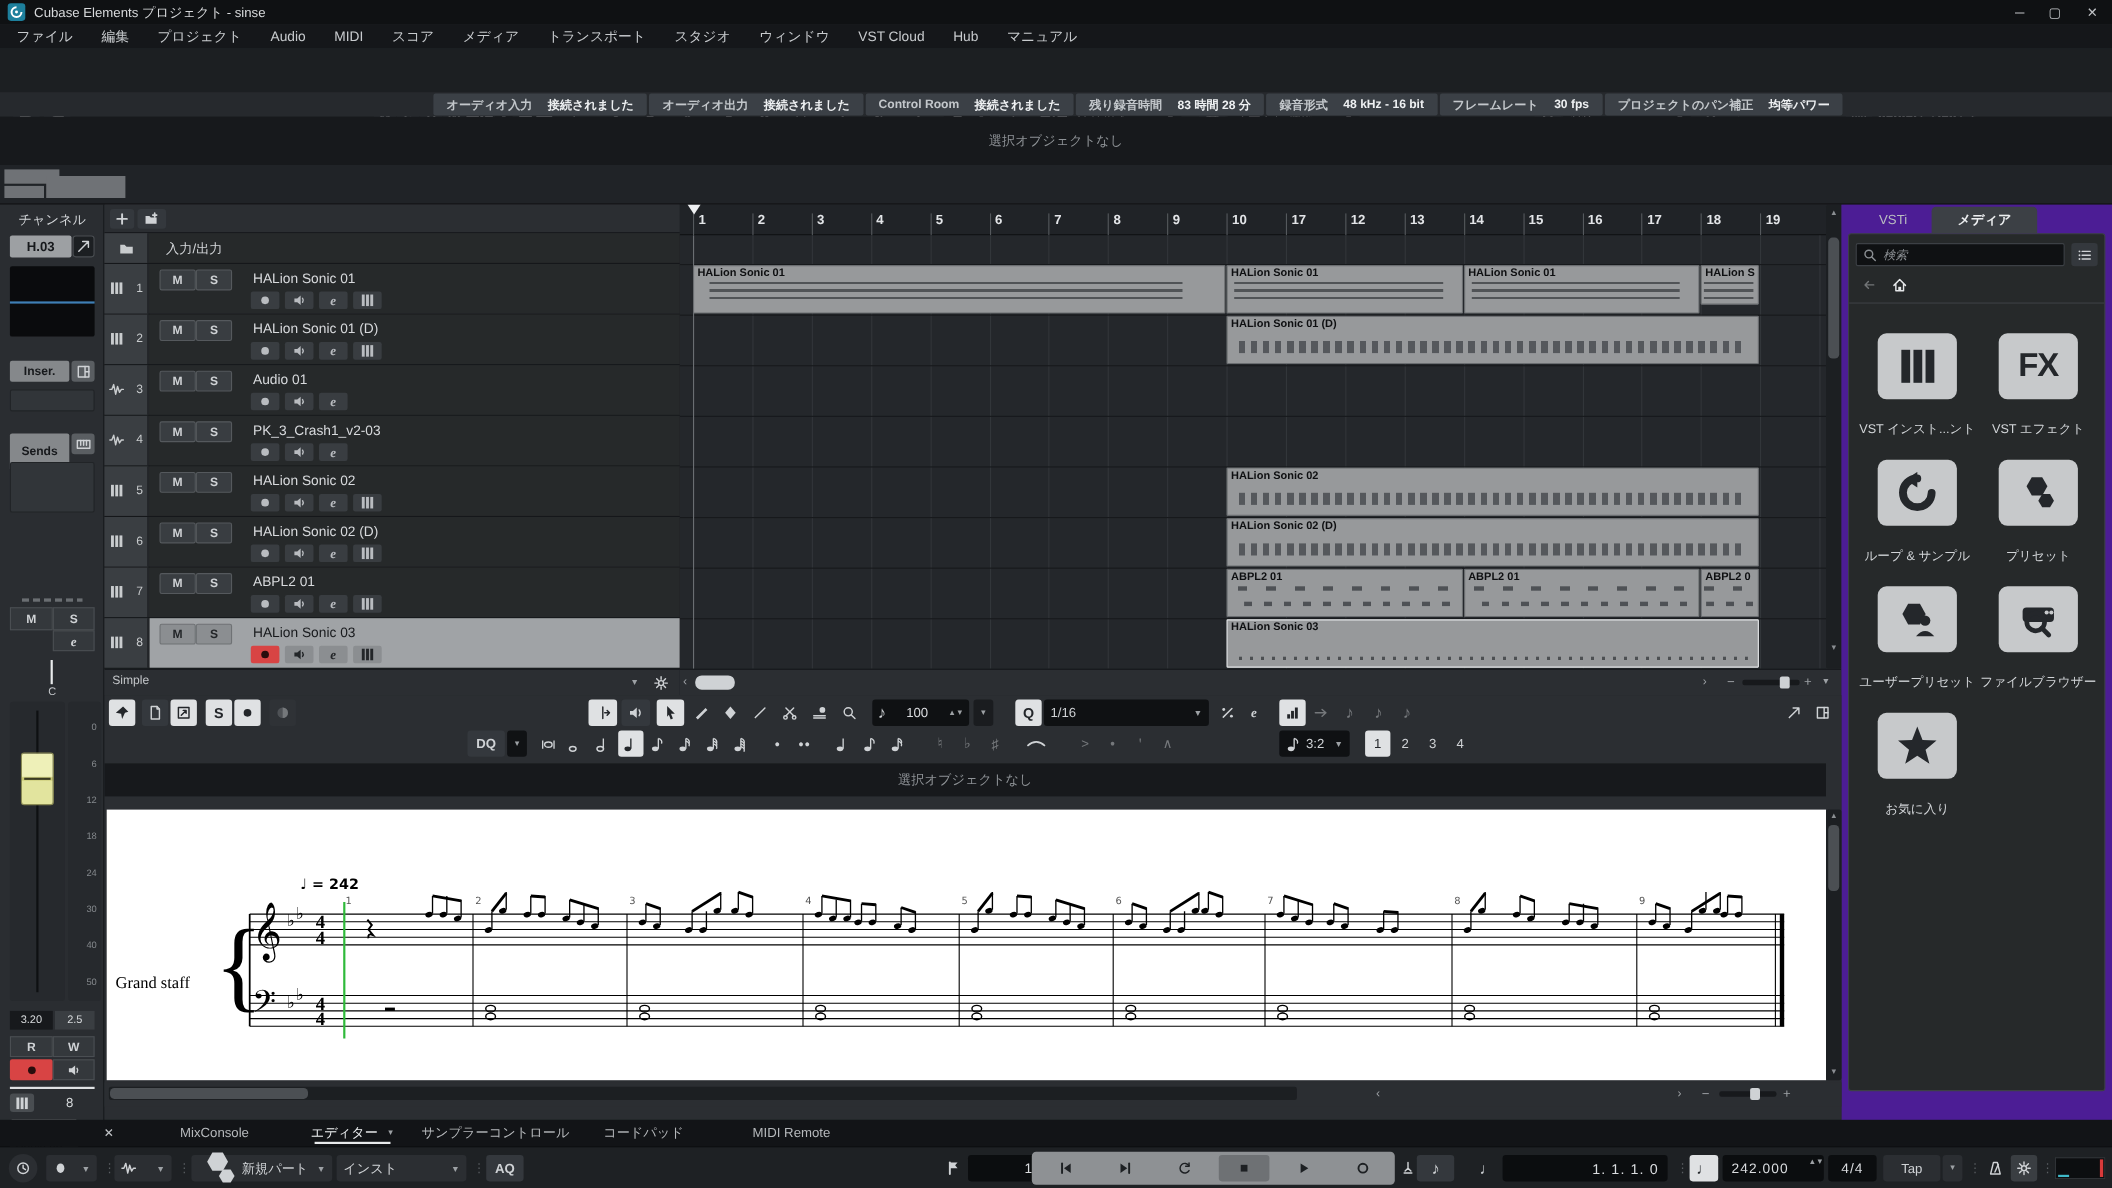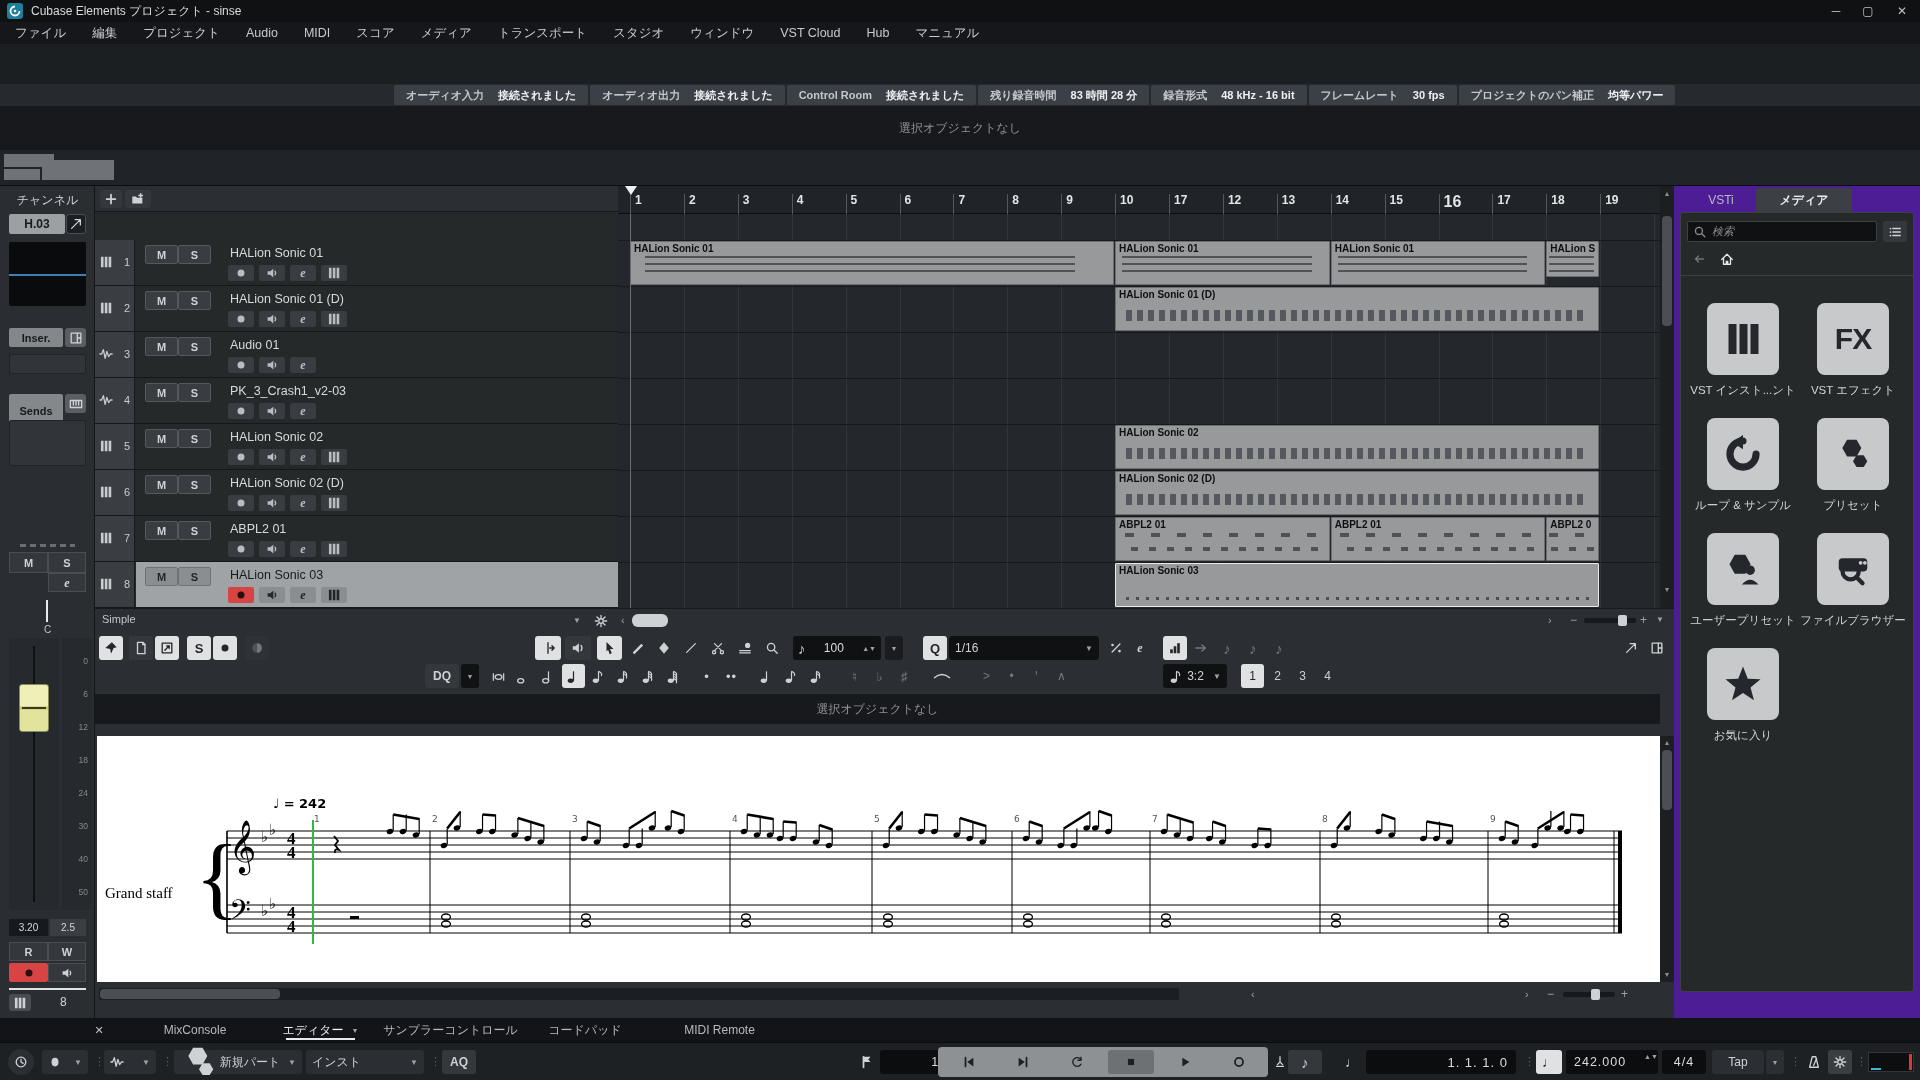--- a/index.html
+++ b/index.html
@@ -33,21 +33,21 @@
   .pat-bars{left:3%;right:8%;top:14px;height:20px;
             background:repeating-linear-gradient(180deg,#505356 0 2px,rgba(0,0,0,0) 2px 7px);}
   .pat-wave{left:2%;right:3%;top:22px;height:11px;
             background:repeating-linear-gradient(90deg,#55585c 0 6px,rgba(0,0,0,0) 6px 11px);}
   .pat-scatter1{left:4%;right:5%;top:15px;height:4px;
             background:repeating-linear-gradient(90deg,#4e5155 0 9px,rgba(0,0,0,0) 9px 26px);}
   .pat-scatter2{left:7%;right:4%;top:29px;height:4px;
             background:repeating-linear-gradient(90deg,#4e5155 0 7px,rgba(0,0,0,0) 7px 18px);}
   .pat-dots{left:2%;right:2%;bottom:6px;height:3px;
             background:repeating-linear-gradient(90deg,#4c4f52 0 3px,rgba(0,0,0,0) 3px 10px);}
-  .tile{position:absolute;width:72px;height:72px;background:#c7c9cb;border-radius:8px;
+  .tile{position:absolute;width:72px;height:60px;background:#c7c9cb;border-radius:8px;
         display:flex;align-items:center;justify-content:center;color:#24272b;}
   .tile-lbl{position:absolute;width:118px;text-align:center;font-size:11.5px;color:#d2d5d8;white-space:nowrap;}
   .menu-item{font-size:12.5px;color:#c8cbce;padding:0 13px;line-height:22px;display:inline-block;}
   .tabq{display:flex;align-items:center;justify-content:center;font-size:12px;}
   .scrH{position:absolute;background:#1c1f22;border-radius:2px;}
   .handle{position:absolute;background:#4b4f53;border-radius:4px;}
   .vsep{color:#5a5e62;font-size:11px;}
   .disp{background:#0b0d0f;border-radius:3px;color:#dadcdf;font-size:12.5px;display:flex;
         align-items:center;justify-content:flex-end;padding:0 8px;box-sizing:border-box;letter-spacing:1px;}
 </style>
@@ -437,20 +437,30 @@
           </span>
         </div>
         <div class="btn" style="position: absolute; left: 30px; top: 4px; width: 26px; height: 18px;">
           <span class="icn">
             <svg width="14" height="14" viewBox="0 0 16 16" fill="none" stroke="currentColor" stroke-width="1.5" stroke-linecap="round" stroke-linejoin="round">
               <path d="M1.5 5 H5.5 L7 6.5 H13 V13 H1.5 Z" fill="currentColor" stroke="none"></path>
               <path d="M11 2 V6 M9 4 H13" stroke-width="1.8"></path>
             </svg>
           </span>
         </div>
+      </div>
+      <div style="position: absolute; left: 0px; top: 26px; width: 523px; height: 28px; background: rgb(38, 41, 42); border-bottom: 1px solid rgb(21, 23, 26); box-sizing: border-box;">
+        <div style="position: absolute; left: 0px; top: 0px; width: 40px; height: 100%; background: rgb(58, 62, 66); border-right: 1px solid rgb(23, 25, 28); box-sizing: border-box; display: flex; align-items: center; justify-content: center;">
+          <span class="icn" style="color: rgb(201, 204, 206);">
+            <svg width="14" height="14" viewBox="0 0 16 16" fill="none" stroke="currentColor" stroke-width="1.5" stroke-linecap="round" stroke-linejoin="round">
+              <path d="M1.5 4 H6 L8 6 H14.5 V13 H1.5 Z" fill="currentColor" stroke="none"></path>
+            </svg>
+          </span>
+        </div>
+        <div style="position: absolute; left: 56px; top: 6px; font-size: 12px; color: rgb(212, 215, 218);">入力/出力</div>
       </div>
       <div class="trk-row" style="top: 54px;">
         <div class="trk-num">
           <span class="icn" style="color: rgb(201, 204, 206); position: absolute; left: 4px; top: 15px;">
             <svg width="14" height="14" viewBox="0 0 16 16" fill="none" stroke="currentColor" stroke-width="1.5" stroke-linecap="round" stroke-linejoin="round">
               <rect x="2.2" y="2" width="3" height="12" fill="currentColor" stroke="none"></rect>
               <rect x="6.6" y="2" width="3" height="12" fill="currentColor" stroke="none"></rect>
               <rect x="11" y="2" width="3" height="12" fill="currentColor" stroke="none"></rect>
             </svg>
           </span>
@@ -847,21 +857,21 @@
         <div style="position: absolute; left: 556px; top: 7px; font-size: 12px; font-weight: bold; color: rgb(227, 229, 232);">17</div>
         <div style="position: absolute; left: 604.9px; top: 8px; width: 1px; height: 20px; background: rgb(85, 89, 93);"></div>
         <div style="position: absolute; left: 609.9px; top: 7px; font-size: 12px; font-weight: bold; color: rgb(227, 229, 232);">12</div>
         <div style="position: absolute; left: 658.8px; top: 8px; width: 1px; height: 20px; background: rgb(85, 89, 93);"></div>
         <div style="position: absolute; left: 663.8px; top: 7px; font-size: 12px; font-weight: bold; color: rgb(227, 229, 232);">13</div>
         <div style="position: absolute; left: 712.7px; top: 8px; width: 1px; height: 20px; background: rgb(85, 89, 93);"></div>
         <div style="position: absolute; left: 717.7px; top: 7px; font-size: 12px; font-weight: bold; color: rgb(227, 229, 232);">14</div>
         <div style="position: absolute; left: 766.6px; top: 8px; width: 1px; height: 20px; background: rgb(85, 89, 93);"></div>
         <div style="position: absolute; left: 771.6px; top: 7px; font-size: 12px; font-weight: bold; color: rgb(227, 229, 232);">15</div>
         <div style="position: absolute; left: 820.5px; top: 8px; width: 1px; height: 20px; background: rgb(85, 89, 93);"></div>
-        <div style="position: absolute; left: 825.5px; top: 7px; font-size: 16px; font-weight: bold; color: rgb(227, 229, 232);">16</div>
+        <div style="position: absolute; left: 825.5px; top: 7px; font-size: 12px; font-weight: bold; color: rgb(227, 229, 232);">16</div>
         <div style="position: absolute; left: 874.4px; top: 8px; width: 1px; height: 20px; background: rgb(85, 89, 93);"></div>
         <div style="position: absolute; left: 879.4px; top: 7px; font-size: 12px; font-weight: bold; color: rgb(227, 229, 232);">17</div>
         <div style="position: absolute; left: 928.3px; top: 8px; width: 1px; height: 20px; background: rgb(85, 89, 93);"></div>
         <div style="position: absolute; left: 933.3px; top: 7px; font-size: 12px; font-weight: bold; color: rgb(227, 229, 232);">18</div>
         <div style="position: absolute; left: 982.2px; top: 8px; width: 1px; height: 20px; background: rgb(85, 89, 93);"></div>
         <div style="position: absolute; left: 987.2px; top: 7px; font-size: 12px; font-weight: bold; color: rgb(227, 229, 232);">19</div>
         <div style="position: absolute; left: 7px; top: 0px; width: 0px; height: 0px; border-left: 6px solid transparent; border-right: 6px solid transparent; border-top: 9px solid rgb(238, 240, 242);"></div>
       </div>
       <div style="position: absolute; left: 0px; top: 28px; width: 1042px; height: 394px; background: rgb(36, 39, 43);">
         <div style="position: absolute; left: 12px; top: 0px; width: 1px; height: 100%; background: rgb(50, 54, 58);"></div>

